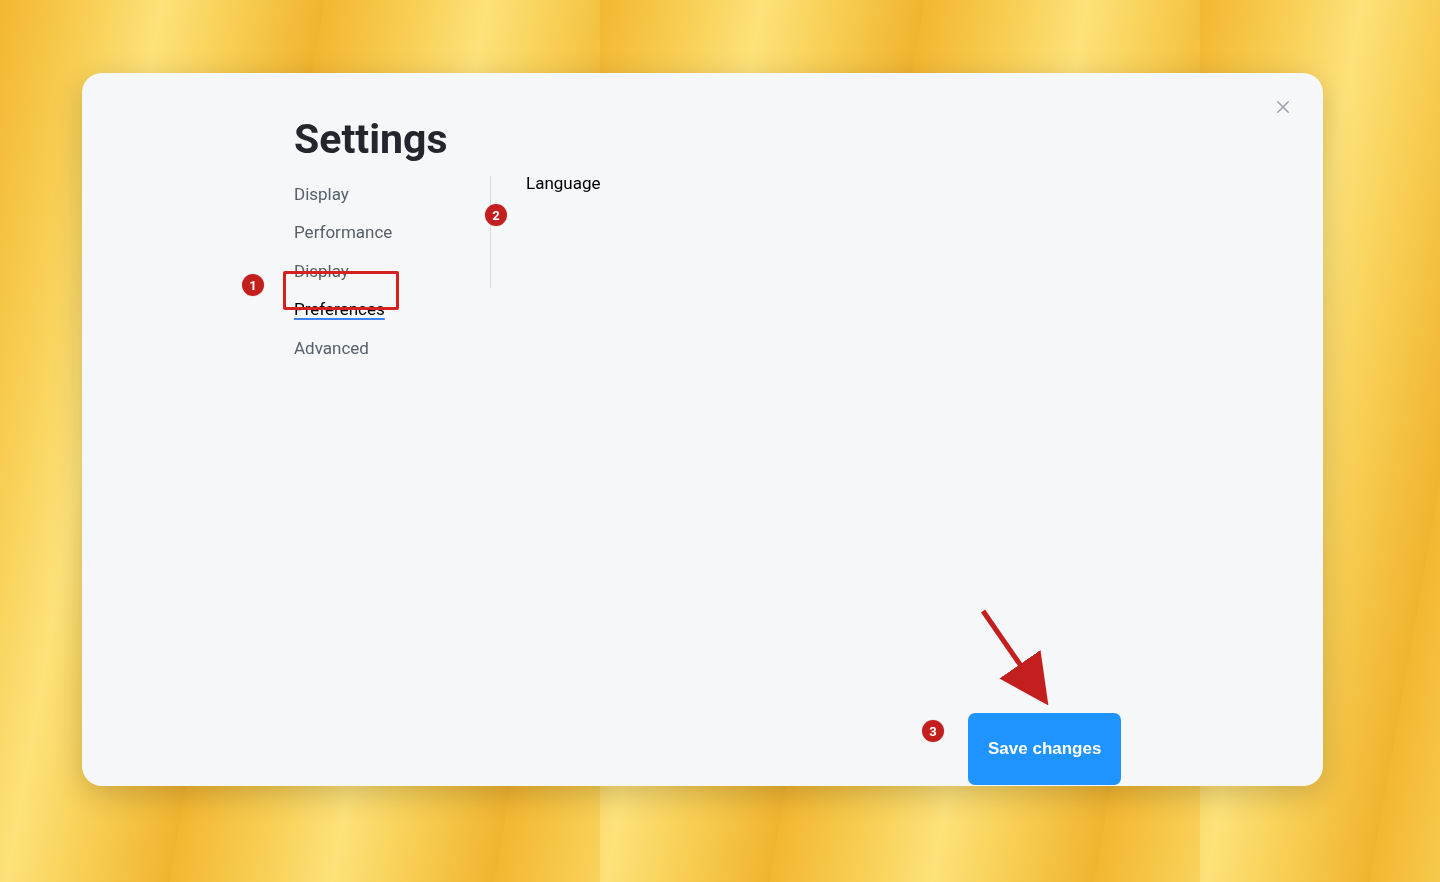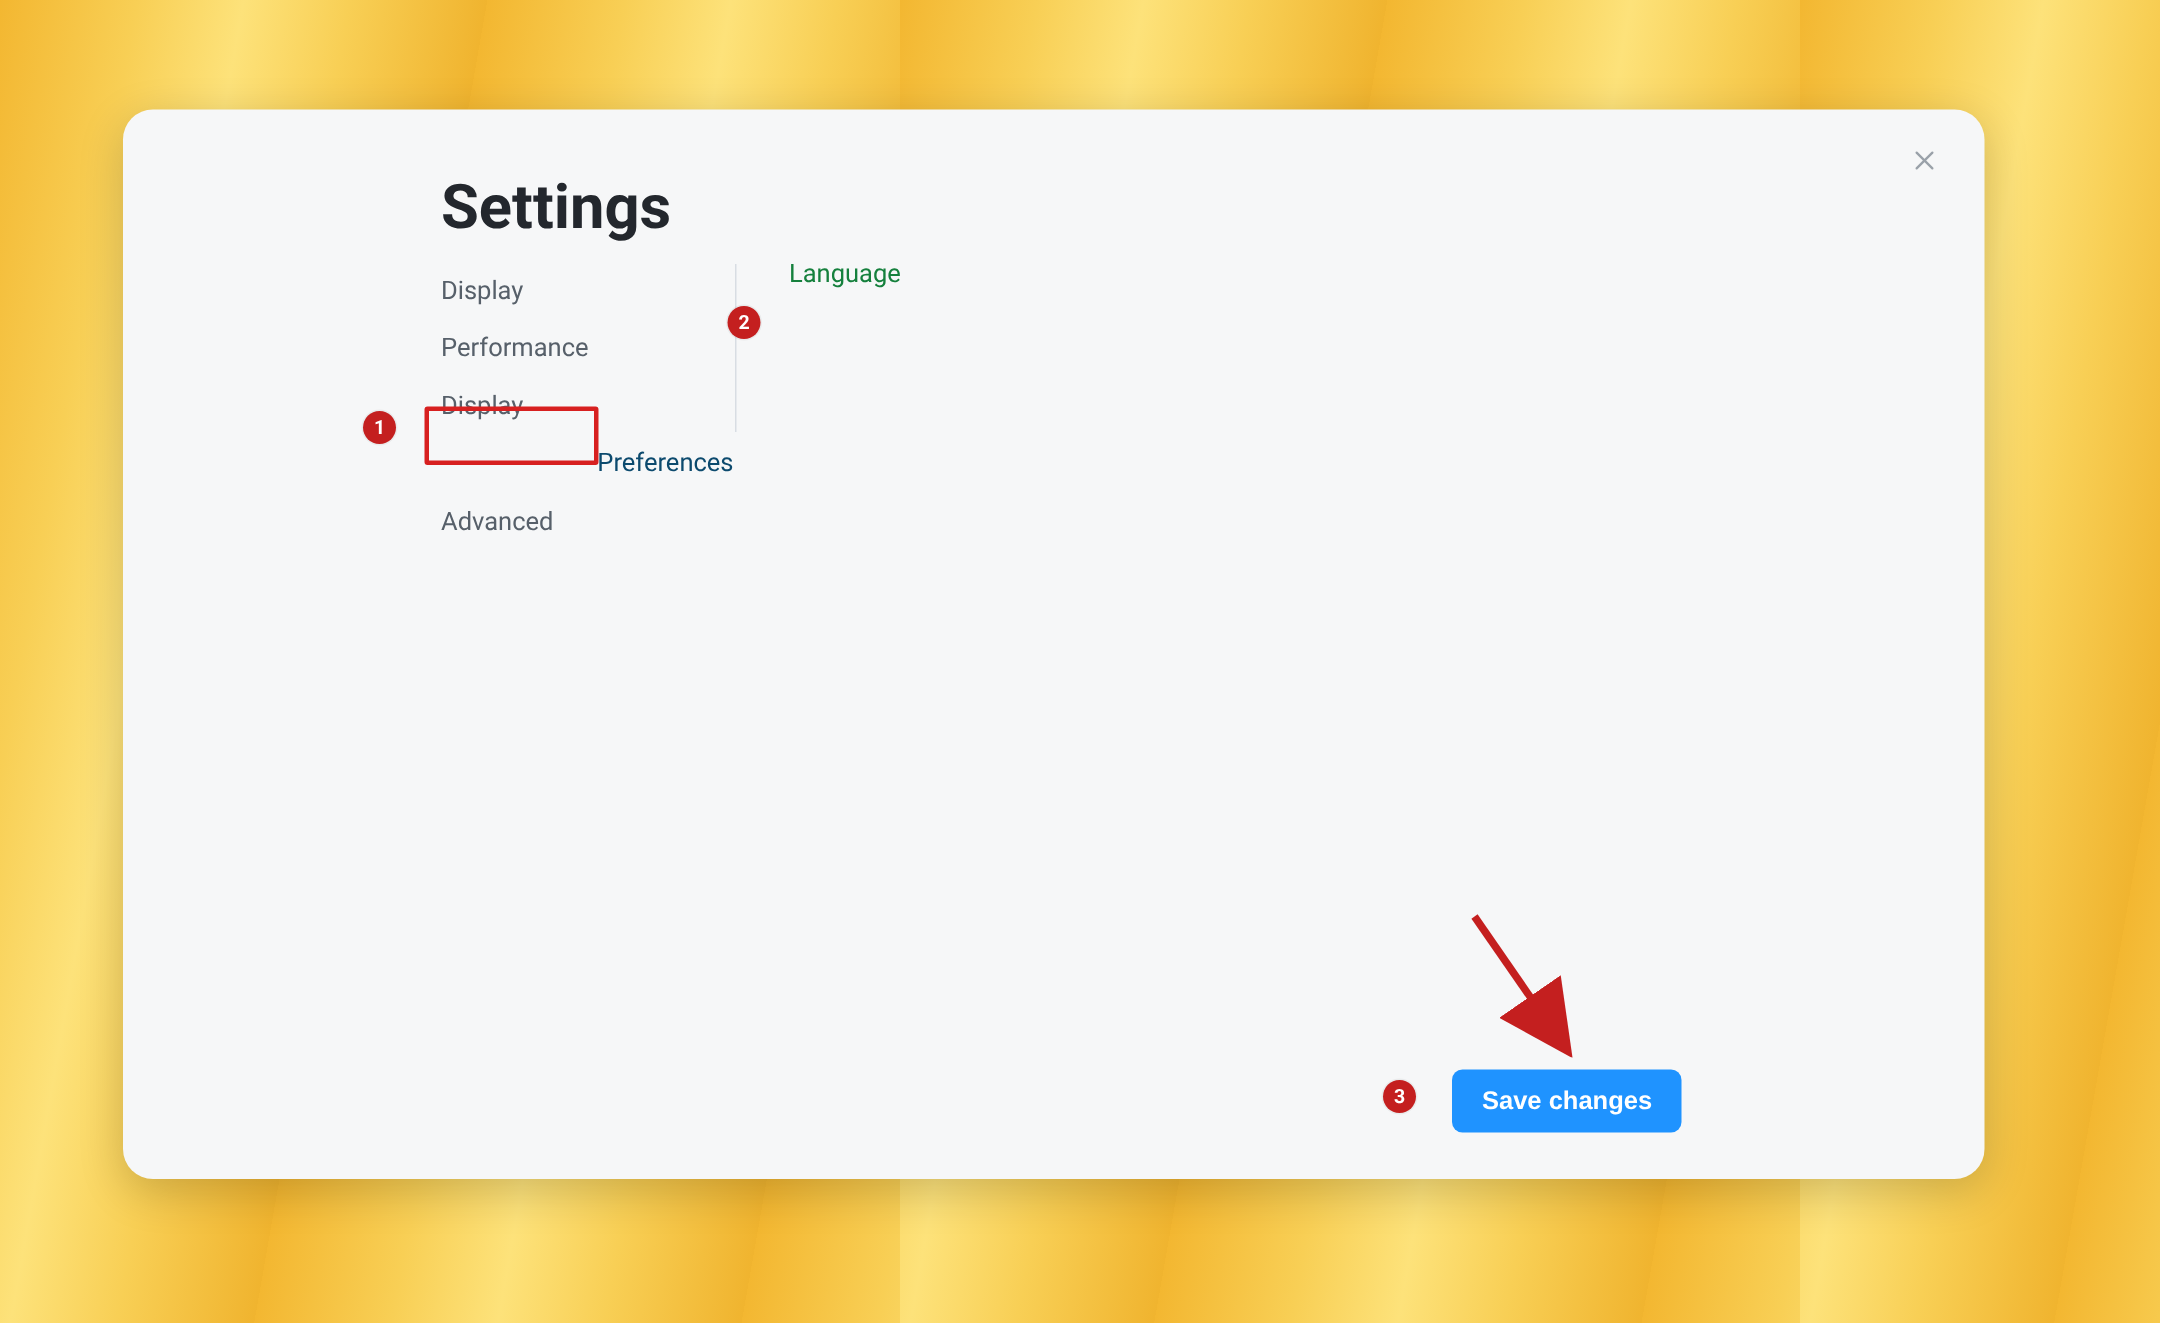--- a/index.html
+++ b/index.html
@@ -70,45 +70,45 @@
   }
   .side-item {
     font-size: 17px;
     color: #57606a;
     padding: 7px 0;
     cursor: pointer;
     line-height: 1.2;
   }
   .side-item + .side-item { margin-top: 4px; }
   .side-item.active {
-    color: #0c4a6e;
+    color: #000000;
+    text-decoration: underline;
     text-decoration-color: #3b82f6;
     text-decoration-thickness: 2px;
     text-underline-offset: 3px;
-    text-align: right;
   }
 
   .divider {
     position: absolute;
     left: 408px;
     top: 103px;
     width: 1px;
     height: 112px;
     background: #d8dde3;
   }
 
   .content {
     position: absolute;
     left: 444px;
     top: 100px;
     width: 420px;
   }
   .field-label {
     font-size: 17px;
-    color: #15803d;
+    color: #000000;
     margin-bottom: 10px;
   }
   .select-box {
     width: 276px;
     height: 35px;
     background: #fff;
     border: 1px solid #cfd5db;
     border-radius: 6px;
     display: flex;
     align-items: center;
@@ -126,21 +126,21 @@
   .save-btn {
     position: absolute;
     left: 886px;
     top: 640px;
     background: #1f93ff;
     color: #fff;
     font-size: 17px;
     font-weight: 600;
     border: none;
     border-radius: 7px;
-    padding: 11px 20px;
+    padding: 26px 20px;
     cursor: pointer;
     text-align: center;
   }
 
   
   .badge {
     position: absolute;
     width: 22px;
     height: 22px;
     border-radius: 50%;

